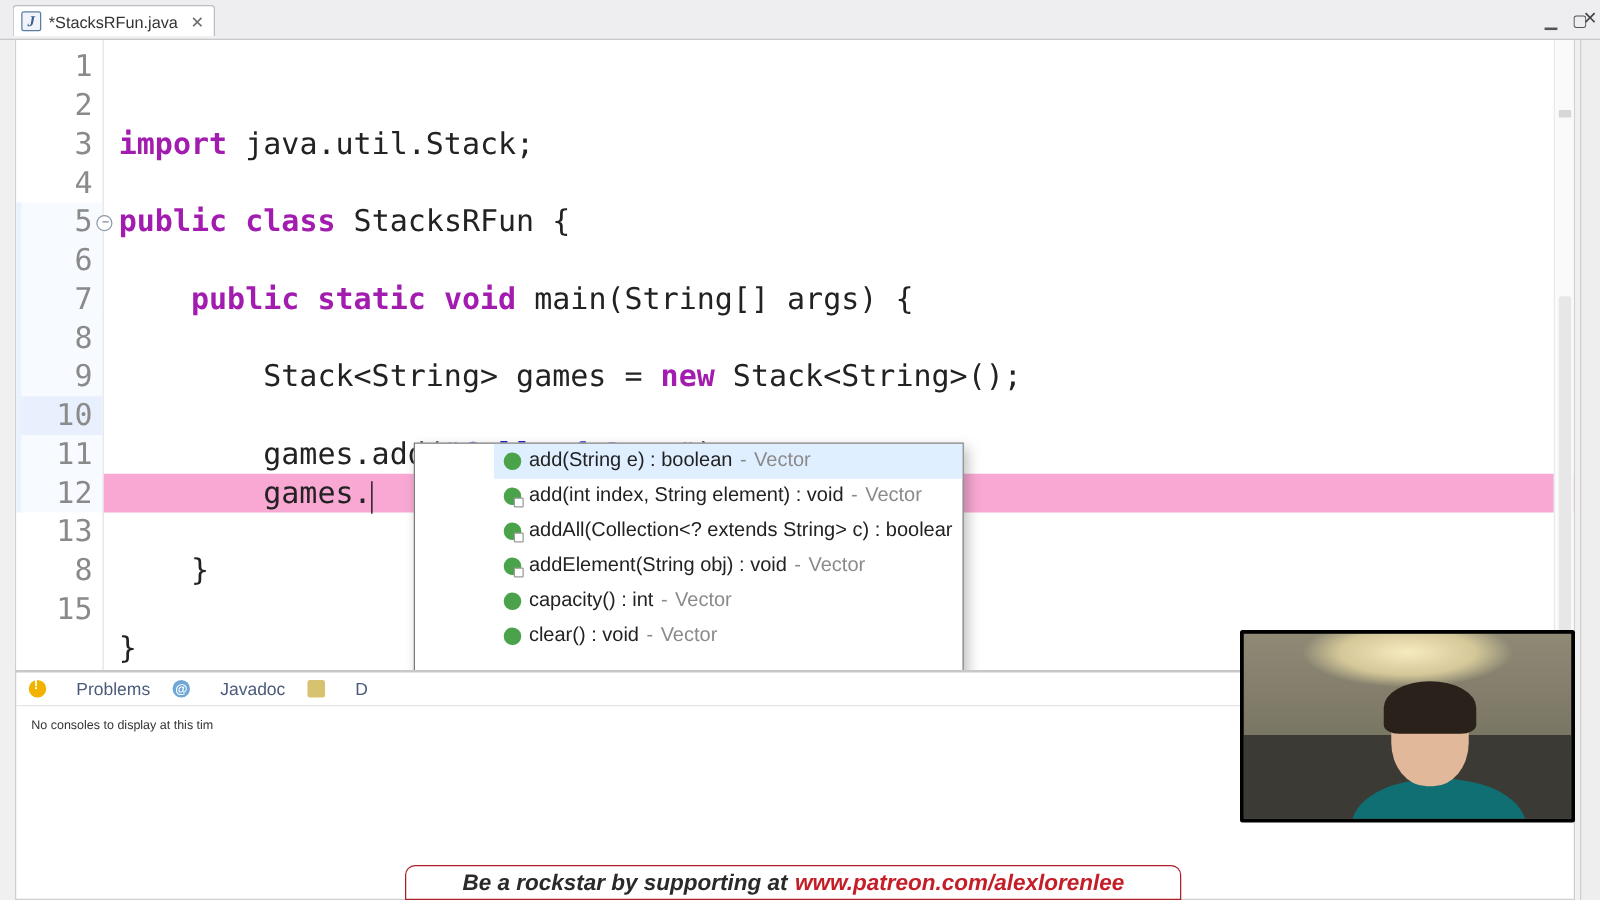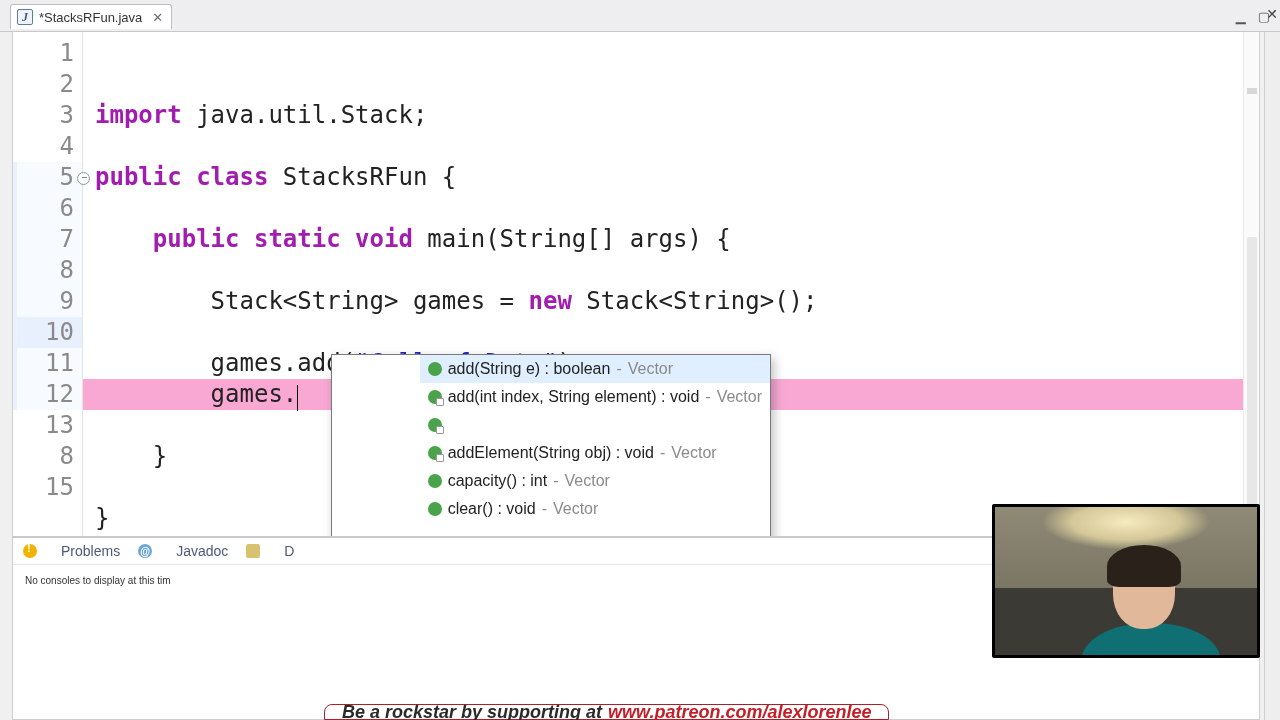--- a/index.html
+++ b/index.html
@@ -55,21 +55,21 @@
   
   .camera { position:absolute; right:20px; bottom:62px; width:268px; height:154px; background:#6a6858; border:3px solid #000; border-radius:2px; overflow:hidden; }
   .camera .ceiling { position:absolute; inset:0; background: radial-gradient(ellipse 120px 40px at 50% 10%, #f6eac0 0%, #d4c899 45%, rgba(0,0,0,0) 70%), linear-gradient(#8f8a76 0%, #7a7664 55%, #504e44 100%); }
   .camera .wall { position:absolute; left:0; right:0; top:55%; bottom:0; background:#3b3a34; }
   .camera .person { position:absolute; left:90px; bottom:-20px; width:130px; height:130px; }
   .camera .head { position:absolute; left:28px; top:8px; width:62px; height:76px; background:#e2b89a; border-radius:42% 42% 46% 46%; }
   .camera .hair { position:absolute; left:22px; top:0; width:74px; height:42px; background:#2a211a; border-radius:60% 60% 20% 20%; }
   .camera .body { position:absolute; left:-4px; top:78px; width:140px; height:80px; background:#0f6f72; border-radius:48% 48% 10% 10%; }
 
   
-  .banner { position:absolute; left:324px; bottom:0; height:16px; background:#ffffff; border:1px solid #aa1f2a; border-radius:8px 8px 0 0; padding:4px 17px; font-size:18px; font-weight:bold; font-style:italic; color:#2a2a2a; display:flex; align-items:center; gap:6px;margin-top:12px; }
+  .banner { position:absolute; left:324px; bottom:0; height:28px; background:#ffffff; border:1px solid #aa1f2a; border-radius:8px 8px 0 0; padding:4px 45px; font-size:18px; font-weight:bold; font-style:italic; color:#2a2a2a; display:flex; align-items:center; gap:6px;margin-top:12px; }
   .banner a { color:#c41e28; text-decoration:none; font-style:italic; }
 
   .caret { display:inline-block; width:1px; height:26px; background:#000; vertical-align:middle; transform:translateY(3px); }
 </style>
 </head>
 <body>
 
 <div class="workspace">
 
   <div class="tab-bar">
@@ -115,20 +115,21 @@
             <span class="src">Vector</span>
           </div>
           <div class="popup-row">
             <span class="mi pub"></span>
             <span class="sig">add(int index, String element) : void</span>
             <span class="src"> - </span>
             <span class="src">Vector</span>
           </div>
           <div class="popup-row">
             <span class="mi pub"></span>
+            <span class="sig">addAll(Collection&lt;? extends String&gt; c) : boolear</span>
           </div>
           <div class="popup-row">
             <span class="mi pub"></span>
             <span class="sig">addElement(String obj) : void</span>
             <span class="src"> - </span>
             <span class="src">Vector</span>
           </div>
           <div class="popup-row">
             <span class="mi"></span>
             <span class="sig">capacity() : int</span>

